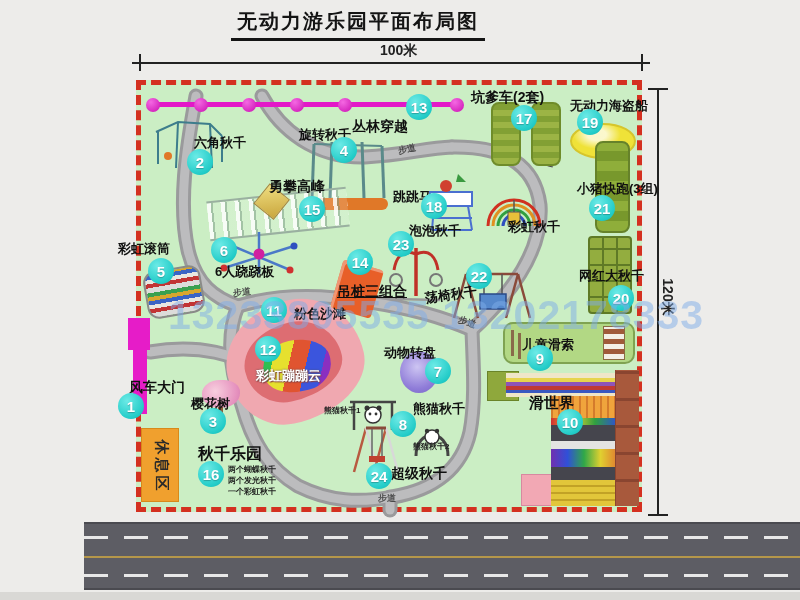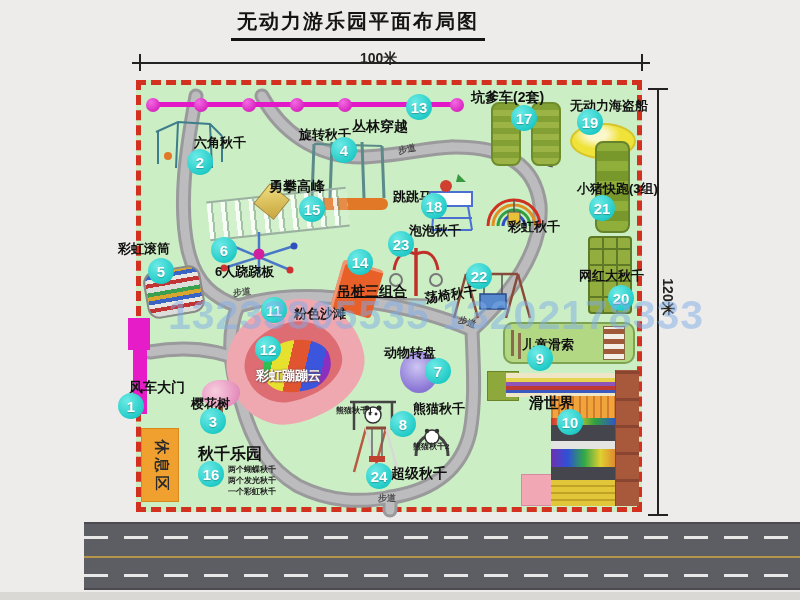--- a/index.html
+++ b/index.html
@@ -120,21 +120,21 @@
 </head>
 <body>
 
 <div id="stage">
 
   <div id="title"><span>无动力游乐园平面布局图</span></div>
 
   <div class="dimline" style="left:132px;top:62px;width:518px;height:2px;"></div>
   <div class="dimline" style="left:139px;top:54px;width:2px;height:17px;"></div>
   <div class="dimline" style="left:641px;top:54px;width:2px;height:17px;"></div>
-  <div class="dimlbl" style="left:360px;top:42px;margin-top:8px;">100米</div>
+  <div class="dimlbl" style="left:380px;top:42px;">100米</div>
 
   <div class="dimline" style="left:657px;top:88px;width:2px;height:428px;"></div>
   <div class="dimline" style="left:648px;top:88px;width:20px;height:2px;"></div>
   <div class="dimline" style="left:648px;top:514px;width:20px;height:2px;"></div>
   <div class="dimlbl" style="left:648px;top:288px;transform:rotate(90deg);">120米</div>
 
   <div id="map"></div>
 
   <svg id="paths" width="800" height="600">
     <g fill="none" stroke="#9a9a9c" stroke-width="15" stroke-linecap="round">
@@ -379,15 +379,15 @@
     <div class="badge" style="left: 388px; top: 231px;">23</div>
     <div class="albl" style="left: 391px; top: 465px; font-size: 14px;">超级秋千</div>
     <div class="badge" style="left: 366px; top: 463px;">24</div>
     <div class="albl" style="left: 508px; top: 218px; font-size: 13px;">彩虹秋千</div>
     <div class="plbl" style="left: 398px; top: 143px; transform: rotate(-12deg);">步道</div>
     <div class="plbl" style="left: 536px; top: 156px; transform: rotate(10deg);">步道</div>
     <div class="plbl" style="left: 233px; top: 286px; transform: rotate(-6deg);">步道</div>
     <div class="plbl" style="left: 458px; top: 316px; transform: rotate(20deg);">步道</div>
     <div class="plbl" style="left: 248px; top: 400px; transform: rotate(72deg);">步道</div>
     <div class="plbl" style="left: 378px; top: 492px;">步道</div>
-    <div class="mini" style="left: 336px; top: 405px;">熊猫秋千1</div>
+    <div class="mini" style="left: 324px; top: 405px;">熊猫秋千1</div>
     <div class="mini" style="left: 413px; top: 441px;">熊猫秋千2</div>
   </div>
 
 </body></html>

